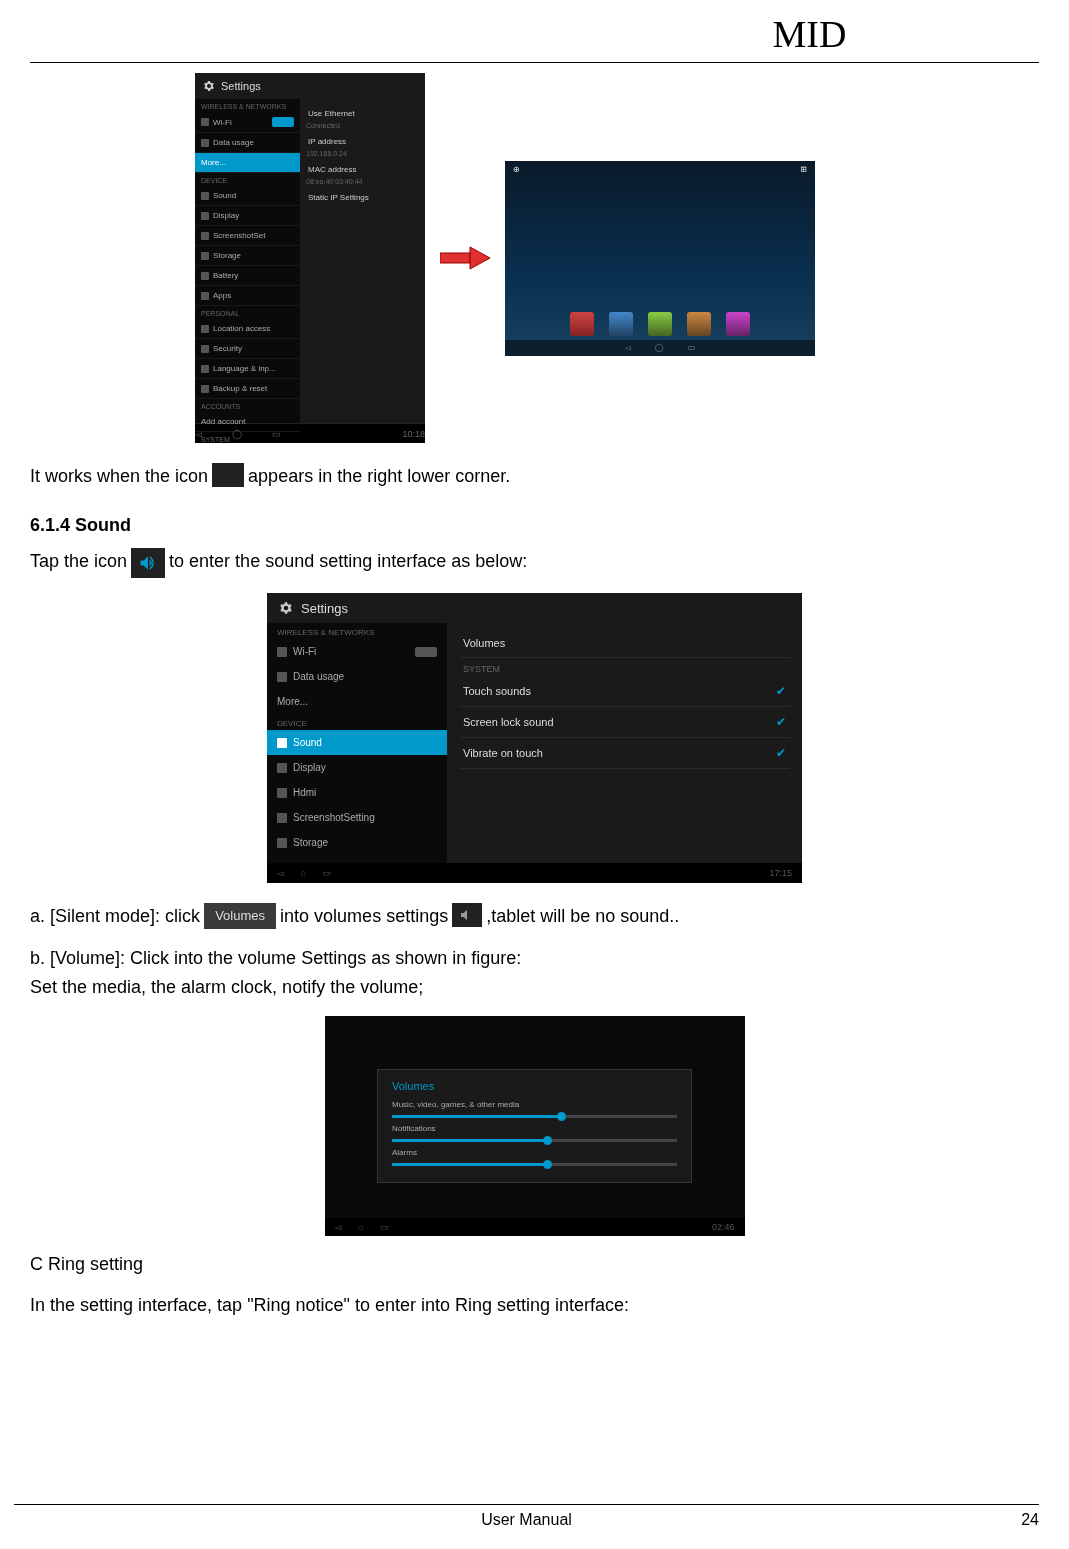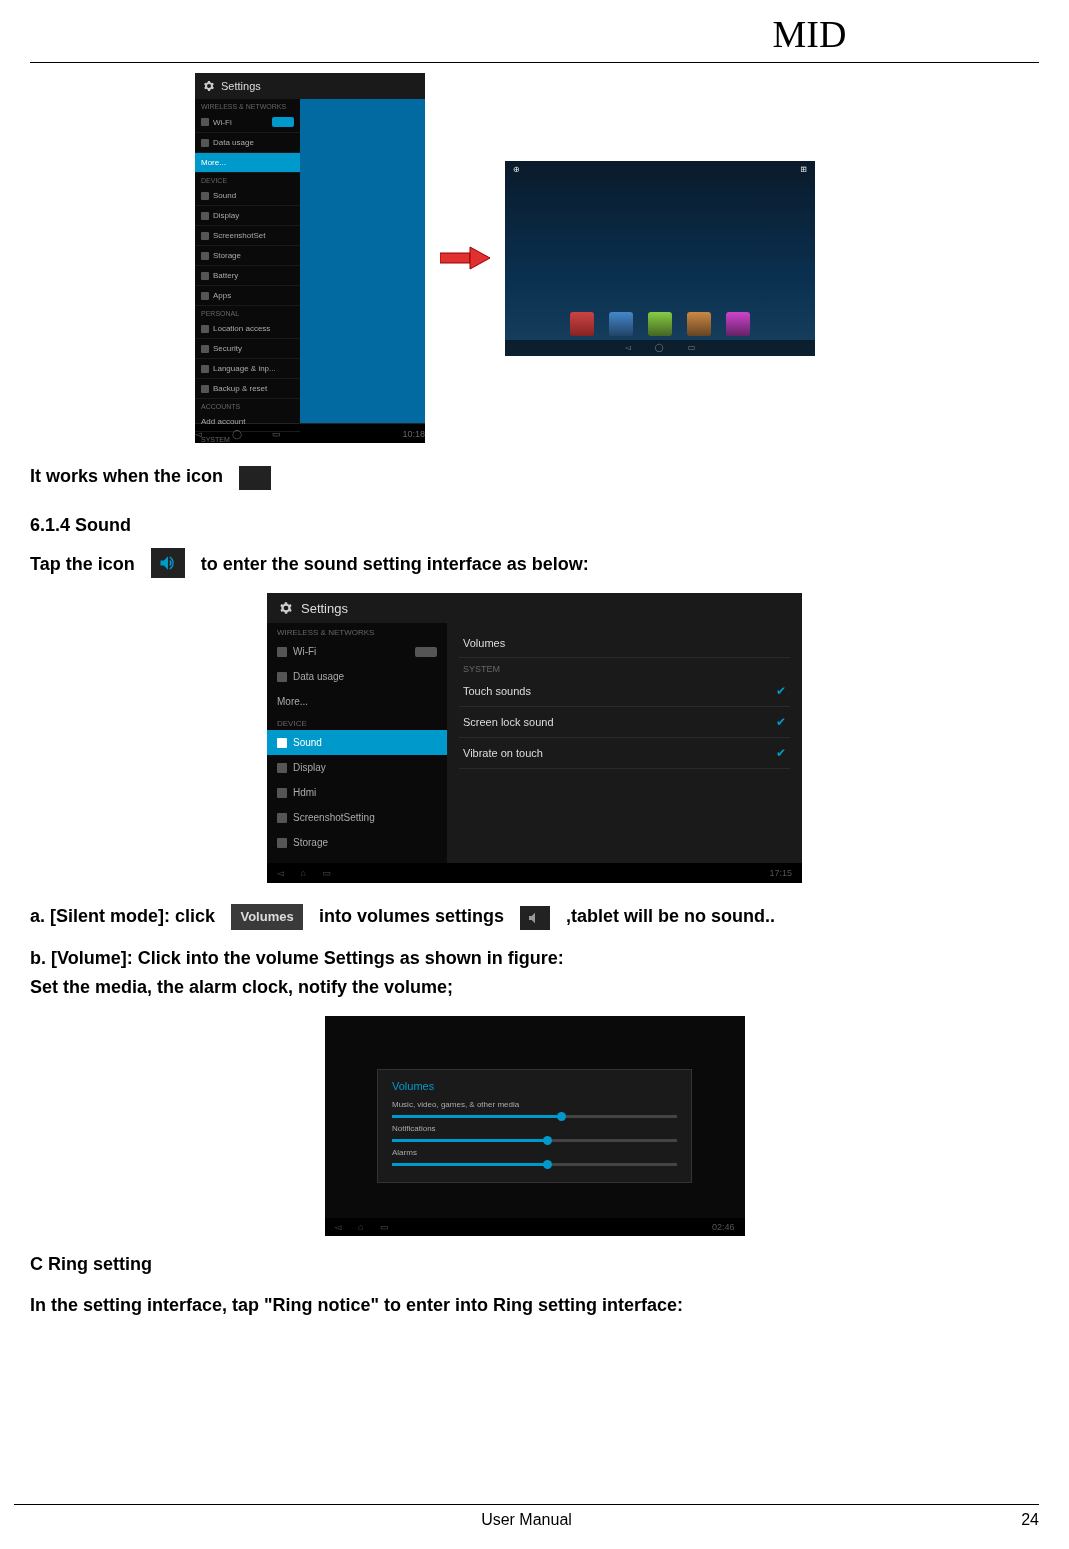--- a/index.html
+++ b/index.html
@@ -32,21 +32,21 @@
       margin-bottom: 10px;
     }
     .screenshot-row {
       display: flex;
       align-items: center;
       gap: 15px;
       margin-bottom: 20px;
       margin-left: 165px;
     }
     .screenshot {
-      background: #0369a1;
+      background: #4c1d95;
       display: block;
       position: relative;
       color: #aaa;
       font-size: 10px;
       overflow: hidden;
     }
     .ss1 {
       width: 230px;
       height: 370px;
     }
@@ -71,24 +71,23 @@
       position: relative;
     }
     .red-arrow svg {
       width: 50px;
       height: 30px;
     }
     .para {
       margin: 8px 0 15px;
       line-height: 1.5;
       display: flex;
-      align-items: flex-end;
+      align-items: flex-start;
       flex-wrap: wrap;
-      gap: 16px;
-      font-weight: bold;
+      gap: 4px;
     }
     .heading {
       font-weight: bold;
       margin: 25px 0 12px;
     }
     .inline-icon {
       display: inline-flex;
       align-items: center;
       justify-content: center;
       background: #222;
@@ -473,20 +472,29 @@
             <span class="ss1-item-icon"></span>
             <span>Backup &amp; reset</span>
           </div>
         <div class="ss1-section">ACCOUNTS</div>
         <div class="ss1-item">
             <span>Add account</span>
           </div>
         <div class="ss1-section">SYSTEM</div>
 
       </div>
+      <div class="ss1-right">
+        <div class="ss1-right-item">Use Ethernet</div>
+        <div class="ss1-right-sub">Connected</div>
+        <div class="ss1-right-item">IP address</div>
+        <div class="ss1-right-sub">192.168.0.24</div>
+        <div class="ss1-right-item">MAC address</div>
+        <div class="ss1-right-sub">08:ea:40:03:40:44</div>
+        <div class="ss1-right-item">Static IP Settings</div>
+      </div>
     </div>
     <div class="ss1-nav">
       <span>◅</span>
       <span>◯</span>
       <span>▭</span>
       <span style="margin-left:auto">10:18</span>
     </div>
   </div>
 
   <div class="red-arrow">
@@ -512,20 +520,21 @@
       <span>◅</span>
       <span>◯</span>
       <span>▭</span>
     </div>
   </div>
 </div>
 
 <div class="para">
   <span>It works when the icon</span>
   <span class="inline-icon icon-blank-dark"></span>
+  <span> appears in the right lower corner.</span>
 </div>
 
 <div class="heading">6.1.4 Sound</div>
 
 <div class="para">
   <span>Tap the icon</span>
   <span class="inline-icon icon-sound">
     <svg width="20" height="20" viewBox="0 0 24 24" fill="#0099cc">
         <path d="M3 9v6h4l5 5V4L7 9H3zm13.5 3a4.5 4.5 0 00-2.5-4v8a4.5 4.5 0 002.5-4zm-2.5-8v2a7 7 0 010 12v2a9 9 0 000-16z"></path>
       </svg>

